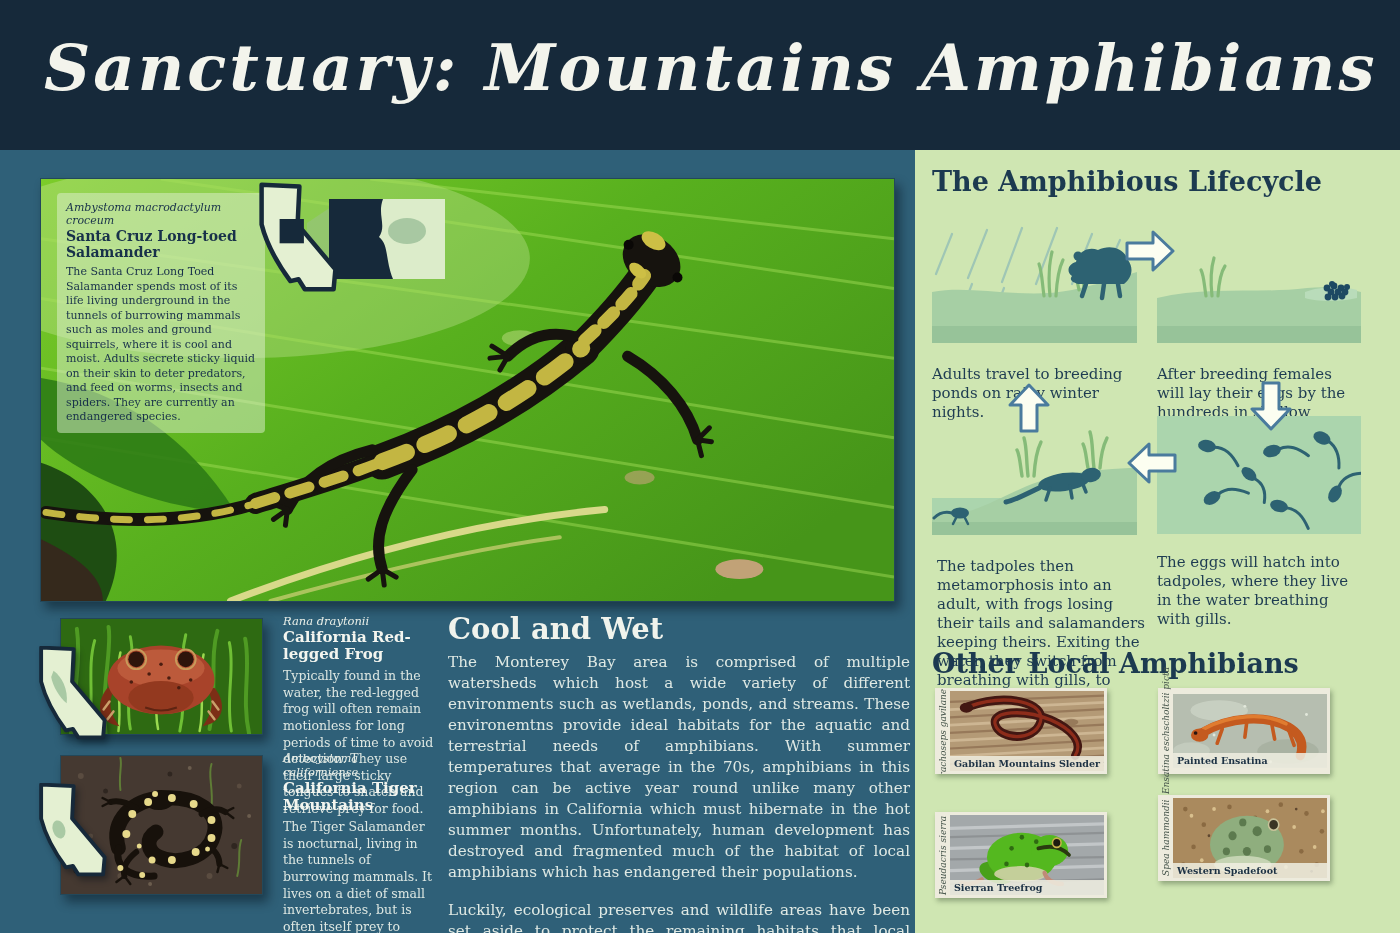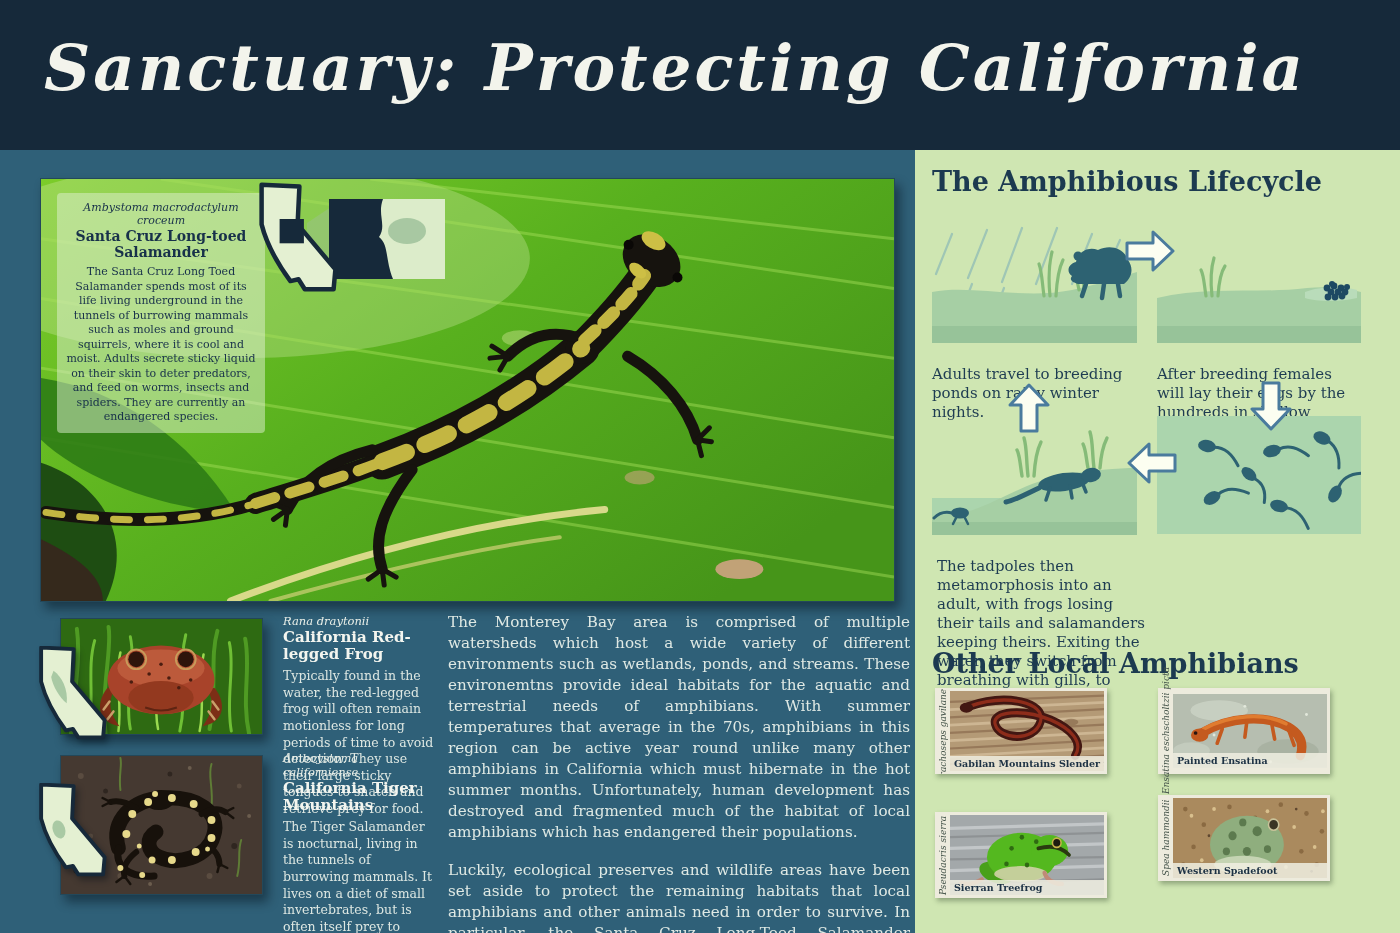--- a/index.html
+++ b/index.html
@@ -15,21 +15,21 @@
     font-style:italic;font-weight:bold;font-size:64px;letter-spacing:3px;
     color:#f3f4ec;font-family:"DejaVu Serif",serif;white-space:nowrap;
   }
   
   #main-panel{position:absolute;left:0;top:150px;width:915px;height:783px;background:#2f6078;}
   .photo{position:absolute;box-shadow:5px 7px 10px rgba(0,10,20,.45);overflow:hidden;border:1px solid rgba(0,0,0,.25);}
   #featured-photo{left:40px;top:28px;width:855px;height:424px;}
   #featured-photo svg{display:block;width:100%;height:100%;}
   #featured-info{
     position:absolute;left:16px;top:14px;width:208px;padding:8px 9px;
-    background:rgba(224,240,210,.50);border-radius:4px;color:#18314a;text-align:center;
+    background:rgba(224,240,210,.50);border-radius:4px;color:#18314a;
   }
   #featured-info .sci{font-style:italic;font-size:11px;}
   #featured-info .common{font-weight:bold;font-size:14px;margin-top:1px;}
   #featured-info p{margin:5px 0 0 0;font-size:11px;line-height:1.32;}
   #featured-map{position:absolute;left:204px;top:2px;width:206px;height:140px;}
   #featured-map svg{width:100%;height:100%;}
   
   .range-map{position:absolute;width:78px;height:96px;z-index:3;}
   .range-map svg{width:100%;height:100%;filter:drop-shadow(3px 4px 3px rgba(0,10,20,.4));}
   #frog-photo{left:60px;top:468px;width:203px;height:117px;}
@@ -90,21 +90,21 @@
     background:rgba(240,238,226,.85);color:#1c3144;
     font-weight:bold;font-size:9.5px;line-height:15px;padding-left:4px;white-space:nowrap;overflow:hidden;
   }
 </style>
 </head>
 <body>
 
 <div id="poster">
 
   <header id="header">
-    <h1 id="poster-title">Sanctuary: Protecting California</h1>
+    <h1 id="poster-title">Sanctuary: Mountains Amphibians</h1>
   </header>
 
   <main id="main-panel">
 
     <figure class="photo" id="featured-photo" style="margin:0;">
       <svg viewBox="0 0 855 424" preserveAspectRatio="none">
         <defs>
           <linearGradient id="leafg" x1="0" y1="0" x2="1" y2="0.7">
             <stop offset="0" stop-color="#7ccc2a"></stop>
               <stop offset="0.5" stop-color="#58b01e"></stop>
@@ -306,20 +306,21 @@
       <div class="common">California Red-legged Frog</div>
       <p>Typically found in the water, the red-legged frog will often remain motionless for long periods of time to avoid detection. They use their large sticky tongues to snatch and retrieve prey for food.</p>
     </div>
     <div class="species-text" id="tiger-text">
       <div class="sci">Amboystoma californiense</div>
       <div class="common">California Tiger Mountains</div>
       <p>The Tiger Salamander is nocturnal, living in the tunnels of burrowing mammals. It lives on a diet of small invertebrates, but is often itself prey to ground squirrels, snakes, frogs and skunks.</p>
     </div>
 
     <section id="coolwet">
+      <h2>Cool and Wet</h2>
       <p>The Monterey Bay area  is comprised of multiple watersheds which host a wide variety of different environments such as wetlands, ponds, and streams.  These environemtns provide ideal habitats for the aquatic and terrestrial needs of amphibians.  With summer temperatures that average in the 70s, amphibians in this region can be active year round unlike many other amphibians in California which must hibernate in the hot summer months.  Unfortunately, human development has destroyed and fragmented much of the habitat of local amphibians which has endangered their populations.</p>
       <p>Luckily, ecological preserves and wildlife areas have been set aside to protect the remaining habitats that local amphibians and other animals need in order to survive. In particular, the Santa Cruz Long-Toed Salamander Ecological Reserve and Ellicott Slough National Wildlife Refuge can be seen to the south at the base of the foothills below this vista point.  Protected areas such as these will ensure that amphibian populations will survive into the future and hopefully thrive once again.</p>
     </section>
   </main>
 
   <aside id="sidebar">
     <h2 class="side-h2" id="lifecycle-heading">The Amphibious Lifecycle</h2>
 
     <div class="cycle-panel" id="panel-adults">
       <svg viewBox="0 0 205 117">
@@ -459,20 +460,21 @@
             </g>
           <g transform="translate(178,78) rotate(-60)">
               <ellipse rx="9" ry="6" fill="#2d6272"></ellipse>
               <path d="M7,0 C18,-2 26,4 32,14" stroke="#2d6272" stroke-width="3" fill="none" stroke-linecap="round"></path>
             </g>
         </g>
       </svg>
     </div>
 
     <p class="cycle-caption" id="caption-metamorph">The tadpoles then metamorphosis into an adult, with frogs losing their tails and salamanders keeping theirs. Exiting the water, they switch from breathing with gills, to breathing with lungs!</p>
+    <p class="cycle-caption" id="caption-tadpoles">The eggs will hatch into tadpoles, where they live in the water breathing with gills.</p>
 
     <h2 class="side-h2" id="other-heading">Other Local Amphibians</h2>
 
     <div class="amph-card" id="amph-card-0">
       <div class="amph-sci">Batrachoseps gavilanensis</div>
       <div class="amph-photo">
         <svg viewBox="0 0 150 72" preserveAspectRatio="none">
           <rect width="150" height="72" fill="#b49a76"></rect>
           <g stroke="#97795a" stroke-width="2">
             <path d="M-5,10 L155,4"></path>

